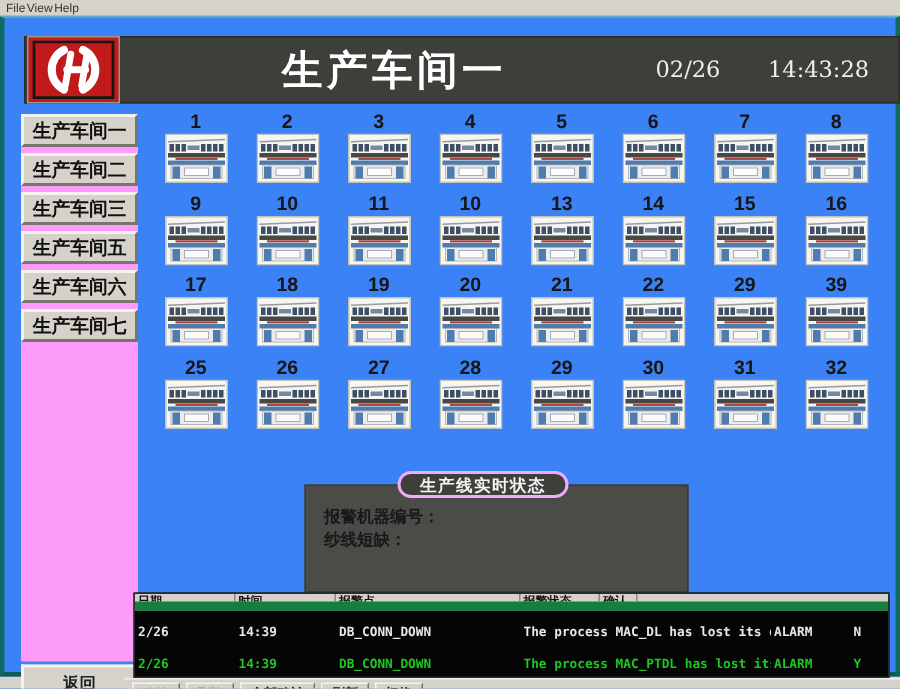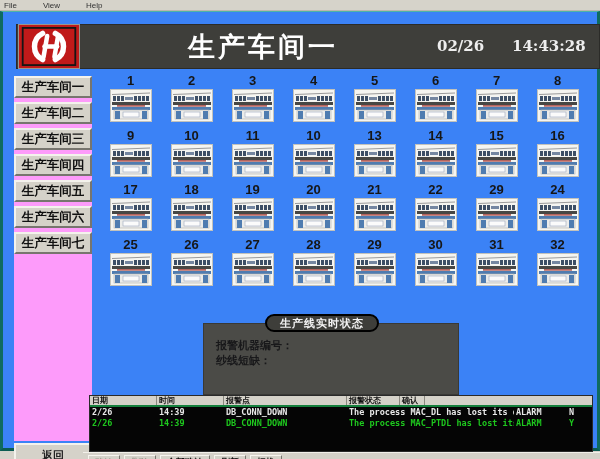--- a/index.html
+++ b/index.html
@@ -7,21 +7,21 @@
   body {
     font-family:"Liberation Sans", sans-serif;
     background:#d6d3ca;
     position:relative;
     overflow:hidden;
   }
   
   #menubar {
     position:absolute; left:0; top:0; width:600px; height:11px;
     background:#d6d3ca; border-bottom:1px solid #b9b6ad;
-    display:flex; gap:26px; align-items:center; padding-left:4px;
+    display:flex; gap:1px; align-items:center; padding-left:4px;
     font-size:8px; color:#333;
   }
   
   #window {
     position:absolute; left:0; top:11px; width:600px; height:440px;
     background:#3b82f6;
     border-left:3px solid #0f6b60;
     border-right:3px solid #0f6b60;
     border-bottom:3px solid #0c5c52;
     border-top:1px solid #4fb3a4;
@@ -36,21 +36,21 @@
     border:1px solid #9a978e; background:#c01a1a; padding:2px; z-index:3;
   }
   #logo svg { display:block; width:100%; height:100%; }
   #page-title {
     position:absolute; left:140px; top:17px; width:240px; height:36px;
     color:#fff; font-size:27px; font-weight:bold; letter-spacing:3px;
     text-align:center; line-height:36px; white-space:nowrap;
   }
   #header-date, #header-time {
     position:absolute; top:25px; color:#eee;
-    font-family:"DejaVu Serif", serif; font-size:15px; font-weight:bold;
+    font-family:"DejaVu Serif", serif; font-size:15px; font-weight:normal;
   }
   #header-date { left:434px; }
   #header-time { left:509px; }
   
   #sidebar {
     position:absolute; left:11px; top:64px; width:78px; height:365px;
     background:#fd9bfa;
   }
   .ws-btn {
     width:78px; height:22px; margin-bottom:4px;
@@ -79,46 +79,46 @@
     padding-top:1px; cursor:pointer;
   }
   .machine-num {
     font-size:13px; font-weight:bold; color:#161616; line-height:14px;
   }
   .machine-icon { width:42px; height:33px; margin-top:1px; }
   .machine-icon svg { display:block; width:42px; height:33px; }
   
   #status-label {
     position:absolute; left:262px; top:302px; width:114px; height:18px;
-    background:#3e3e3a; border:2px solid #000000; border-radius:9px;
+    background:#3e3e3a; border:2px solid #f0abfc; border-radius:9px;
     color:#f2f2f2; font-size:11px; font-weight:bold;
     display:flex; align-items:center; justify-content:center; z-index:2;
     letter-spacing:1px; white-space:nowrap;
   }
   #status-panel {
     position:absolute; left:200px; top:311px; width:256px; height:72px;
     background:#4b4b47; border:1px solid #393936;
   }
   .status-line {
     margin-left:12px; font-size:11px; color:#18181a; font-weight:bold; line-height:15px;
   }
   .status-line:first-child { margin-top:14px; }
   
   #alarm-table {
     position:absolute; left:86px; top:383px; width:504px; height:57px;
     border:1px solid #2a2a2a; background:#050505;
   }
   #alarm-head {
-    display:flex; height:11px; background:#d5d2c9; border-bottom:2px solid #15803d;
+    display:flex; height:11px; background:#d5d2c9; border-bottom:6px solid #15803d;
   }
   .th {
     font-size:8px; font-weight:bold; color:#111; line-height:10px;
     border-right:1px solid #8a887f; padding-left:2px; overflow:hidden; white-space:nowrap;
   }
-  .alarm-row { display:flex; height:11px; }
+  .alarm-row { display:flex; height:11px;margin-top:10px; }
   .td {
     font-family:"DejaVu Sans Mono", monospace; font-size:8.5px; font-weight:bold;
     line-height:11px; padding-left:2px; overflow:hidden; white-space:nowrap;
   }
   .row-white .td { color:#e8e8e8; }
   .row-green .td { color:#1ec81e; }
   
   #toolbar {
     position:absolute; left:80px; top:440px; width:520px; height:19px;
     background:#d5d2c9; border-top:1px solid #f2f0ea;
@@ -161,21 +161,20 @@
   </div>
 
   <div id="page-title">生产车间一</div>
   <div id="header-date">02/26</div>
   <div id="header-time">14:43:28</div>
 
   <div id="sidebar">
       <button class="ws-btn">生产车间一</button>
       <button class="ws-btn">生产车间二</button>
       <button class="ws-btn">生产车间三</button>
-      <button class="ws-btn">生产车间四</button>
       <button class="ws-btn">生产车间五</button>
       <button class="ws-btn">生产车间六</button>
       <button class="ws-btn">生产车间七</button>
     </div>
 
   <button id="back-btn">返回</button>
 
   <div id="grid">
       <div class="machine-cell">
         <div class="machine-num">1</div>
@@ -769,21 +768,21 @@
     <rect x="7" y="16.2" width="28" height="1.4" fill="#a5403a"></rect>
     <rect x="2" y="18" width="38" height="3" fill="#4f7cb0"></rect>
     <rect x="4" y="21" width="34" height="9" fill="#ececea" stroke="#b0b0ac" stroke-width="0.6"></rect>
     <rect x="5" y="22" width="5" height="8" fill="#4f7cb0"></rect>
     <rect x="32" y="22" width="5" height="8" fill="#4f7cb0"></rect>
     <rect x="13" y="23" width="16" height="5" fill="#fbfbfb" stroke="#9aa6bb" stroke-width="0.6"></rect>
   </svg>
         </div>
       </div>
       <div class="machine-cell">
-        <div class="machine-num">24</div>
+        <div class="machine-num">39</div>
         <div class="machine-icon">
           <svg viewBox="0 0 42 33" xmlns="http://www.w3.org/2000/svg">
     <rect x="0.5" y="0.5" width="41" height="32" fill="#f5f5f1" stroke="#c2c2bc"></rect>
     <line x1="2" y1="5.5" x2="40" y2="4" stroke="#9a9a9a" stroke-width="1"></line>
     <g fill="#3d4f66">
       <rect x="3" y="7" width="3" height="5"></rect>
               <rect x="7" y="7" width="3" height="5"></rect>
               <rect x="11" y="7" width="3" height="5"></rect>
       <rect x="24" y="7" width="3" height="5"></rect>
               <rect x="28" y="7" width="3" height="5"></rect>

